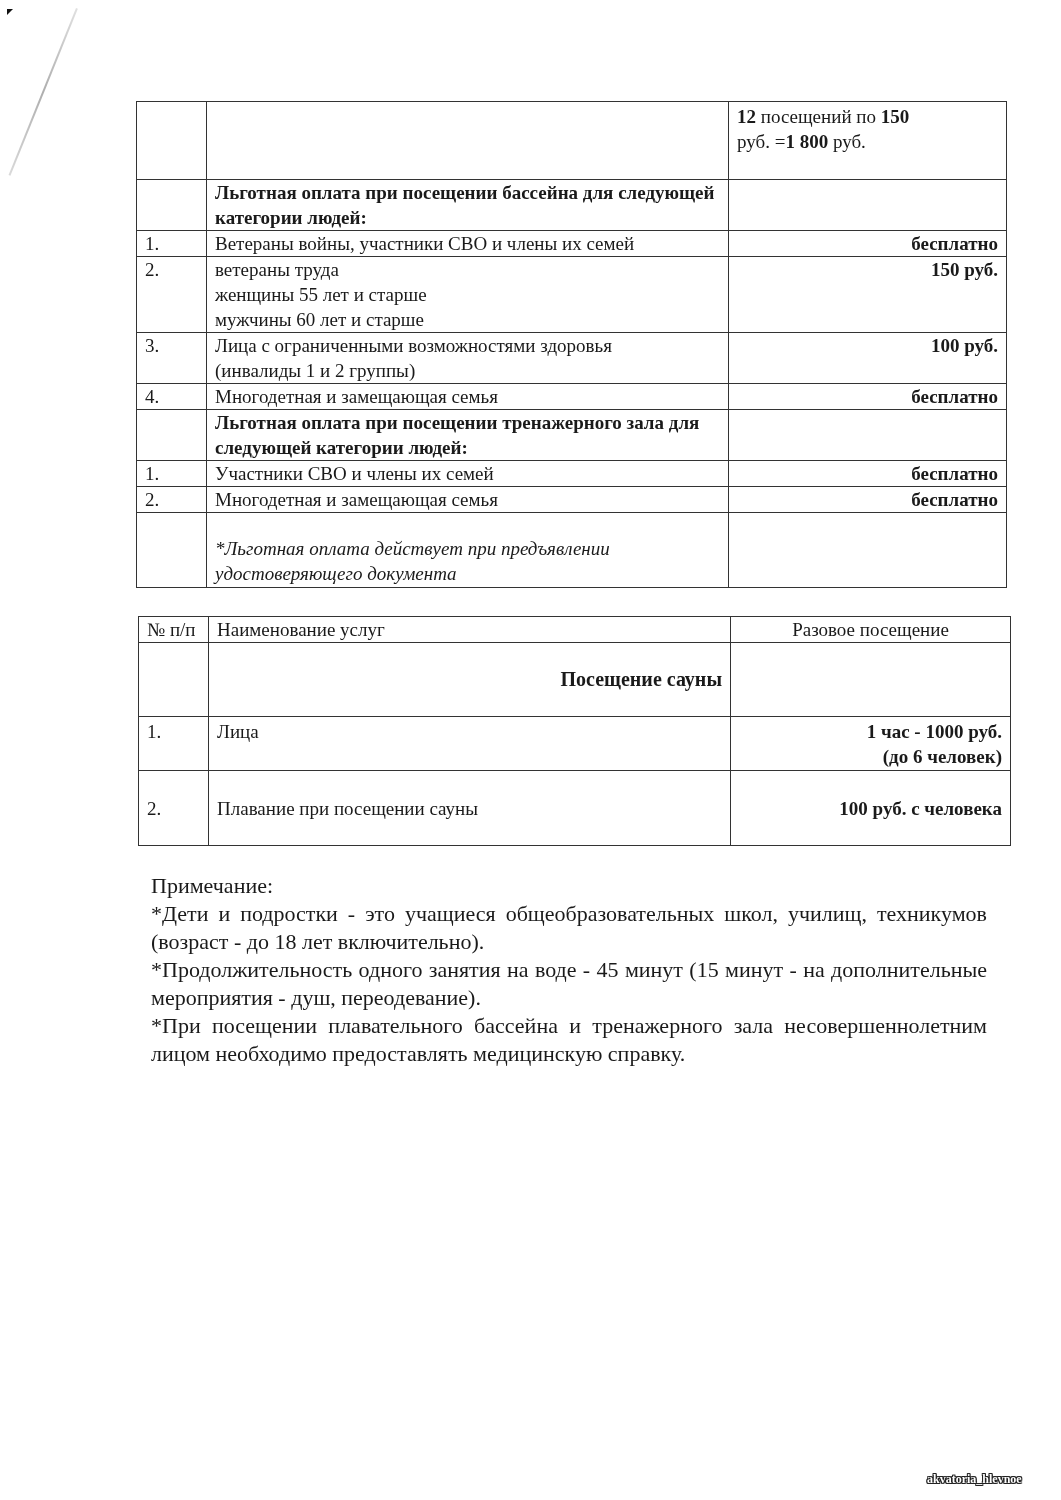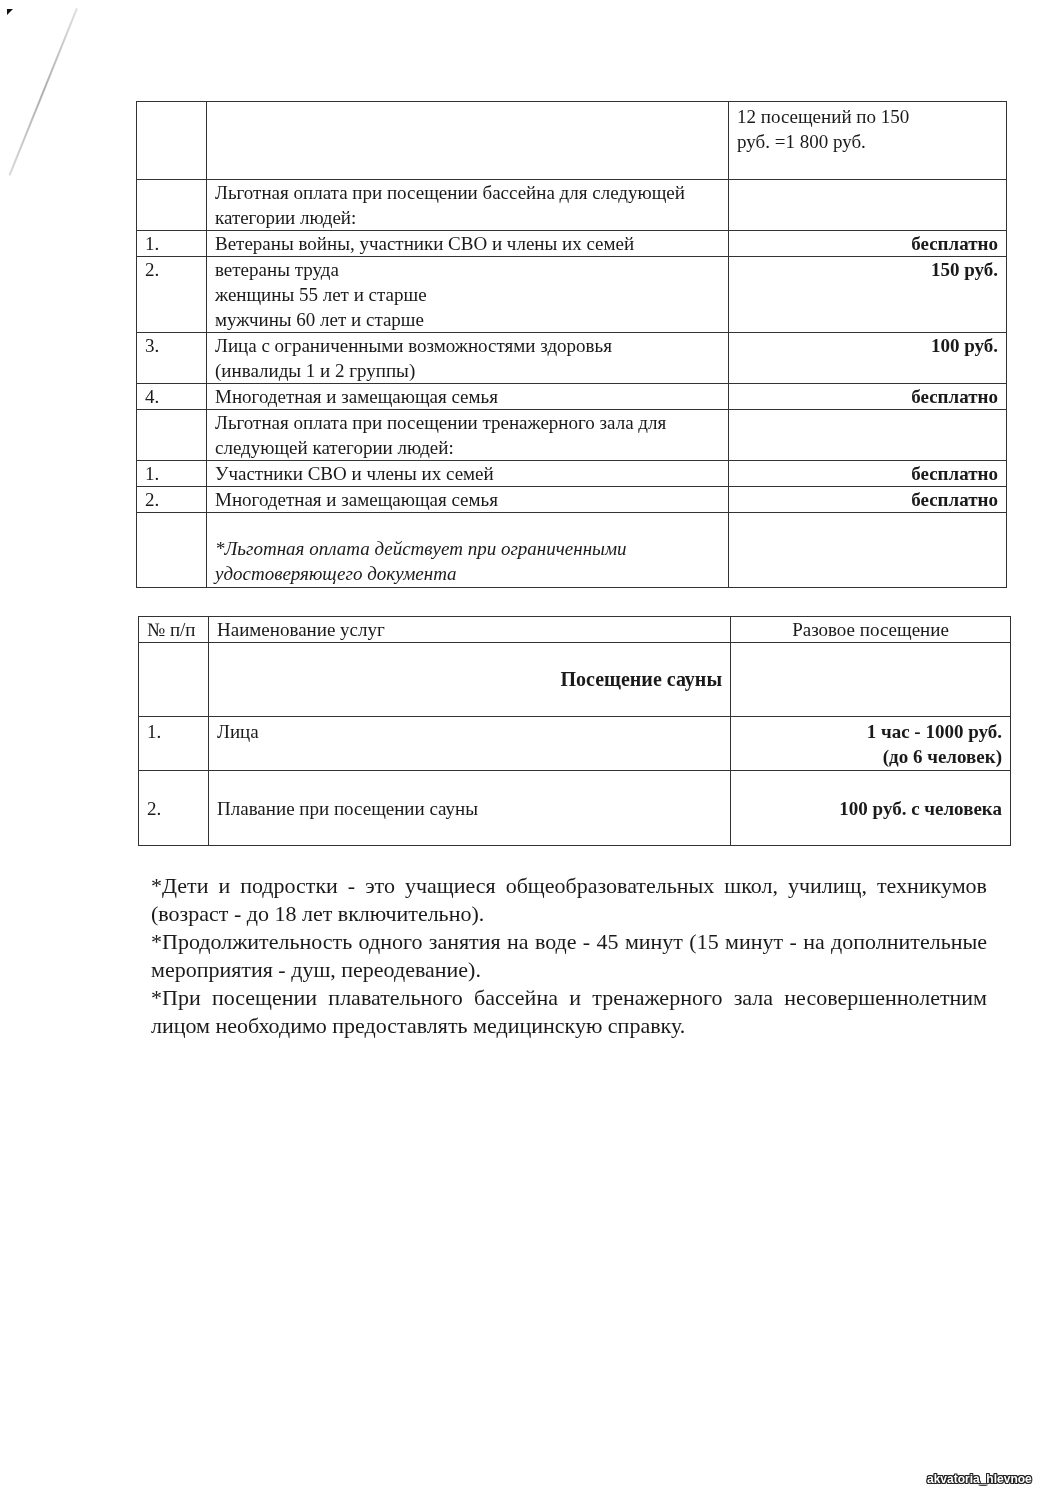--- a/index.html
+++ b/index.html
@@ -23,21 +23,21 @@
     font-size: 19px; line-height: 25px;
   }
   table.grid td {
     border: 1.6px solid #333; padding: 0 8px; vertical-align: top;
   }
   #t1 { left: 136px; top: 101px; width: 871px; }
   #t2 { left: 138px; top: 616px; width: 873px; }
   .c1 { width: 70px; }
   .c2 { width: 522px; }
   .c3 { }
-  .b { font-weight: normal; }
+  .b { font-weight: bold; }
   .center { text-align: center; }
   .ital { font-style: italic; }
   .priceval { font-weight: bold; text-align: right; }
   .r-pkg td { height: 75px; }
   .r-head td { height: 50px; }
   .r-one td { height: 24px; }
   .r-three td { height: 75px; }
   .r-two td { height: 49px; }
   .r-note td { height: 73px; }
   .mono-line { display: block; }
@@ -46,21 +46,21 @@
   #t2 .r-sauna-title td { height: 73px; }
   #t2 .r-sauna td { height: 51px; padding-top: 2px; }
   #t2 .r-swim td { height: 74px; vertical-align: middle; }
   .notes {
     position: absolute; left: 151px; top: 872px; width: 836px;
     font-size: 22px; line-height: 28px; text-align: justify;
   }
   .notes p { margin: 0; }
   .watermark {
     position: absolute; left: 927px; top: 1472px;
-    font-family: Liberation Sans, sans-serif; font-weight: bold; font-size: 12px;
+    font-family: Liberation Serif, serif; font-weight: bold; font-size: 12px;
     color: #fff; letter-spacing: 0;
     text-shadow: -1px -1px 0 #222, 1px -1px 0 #222, -1px 1px 0 #222, 1px 1px 0 #222, 0 1px 0 #222, 0 -1px 0 #222, 1px 0 0 #222, -1px 0 0 #222;
   }
 </style>
 </head>
 <body>
 
 <div class="corner-mark"></div>
 <div class="scan-line"></div>
 
@@ -120,21 +120,21 @@
     <td>Участники СВО и члены их семей</td>
     <td class="priceval">бесплатно</td>
   </tr>
   <tr class="r-one">
     <td>2.</td>
     <td>Многодетная и замещающая семья</td>
     <td class="priceval">бесплатно</td>
   </tr>
   <tr class="r-note">
     <td></td>
-    <td class="ital" style="vertical-align:bottom;padding-bottom:1px;">*Льготная оплата действует при ограниченными удостоверяющего документа</td>
+    <td class="ital" style="vertical-align:bottom;padding-bottom:1px;">*Льготная оплата действует при предъявлении удостоверяющего документа</td>
     <td></td>
   </tr>
 </tbody>
   </table>
 
 <table id="t2" class="grid">
   <colgroup>
       <col class="c1">
       <col class="c2">
       <col class="c3">
@@ -160,18 +160,19 @@
   </tr>
   <tr class="r-swim">
     <td>2.</td>
     <td>Плавание при посещении сауны</td>
     <td class="priceval">100 руб. с человека</td>
   </tr>
 </tbody>
   </table>
 
 <div class="notes">
+  <p>Примечание:</p>
   <p>*Дети и подростки - это учащиеся общеобразовательных школ, училищ, техникумов (возраст - до 18 лет включительно).</p>
   <p>*Продолжительность одного занятия на воде - 45 минут (15 минут - на дополнительные мероприятия - душ, переодевание).</p>
   <p>*При посещении плавательного бассейна и тренажерного зала несовершеннолетним лицом необходимо предоставлять медицинскую справку.</p>
 </div>
 
 <div class="watermark">akvatoria_hlevnoe</div>
 
 </body></html>

